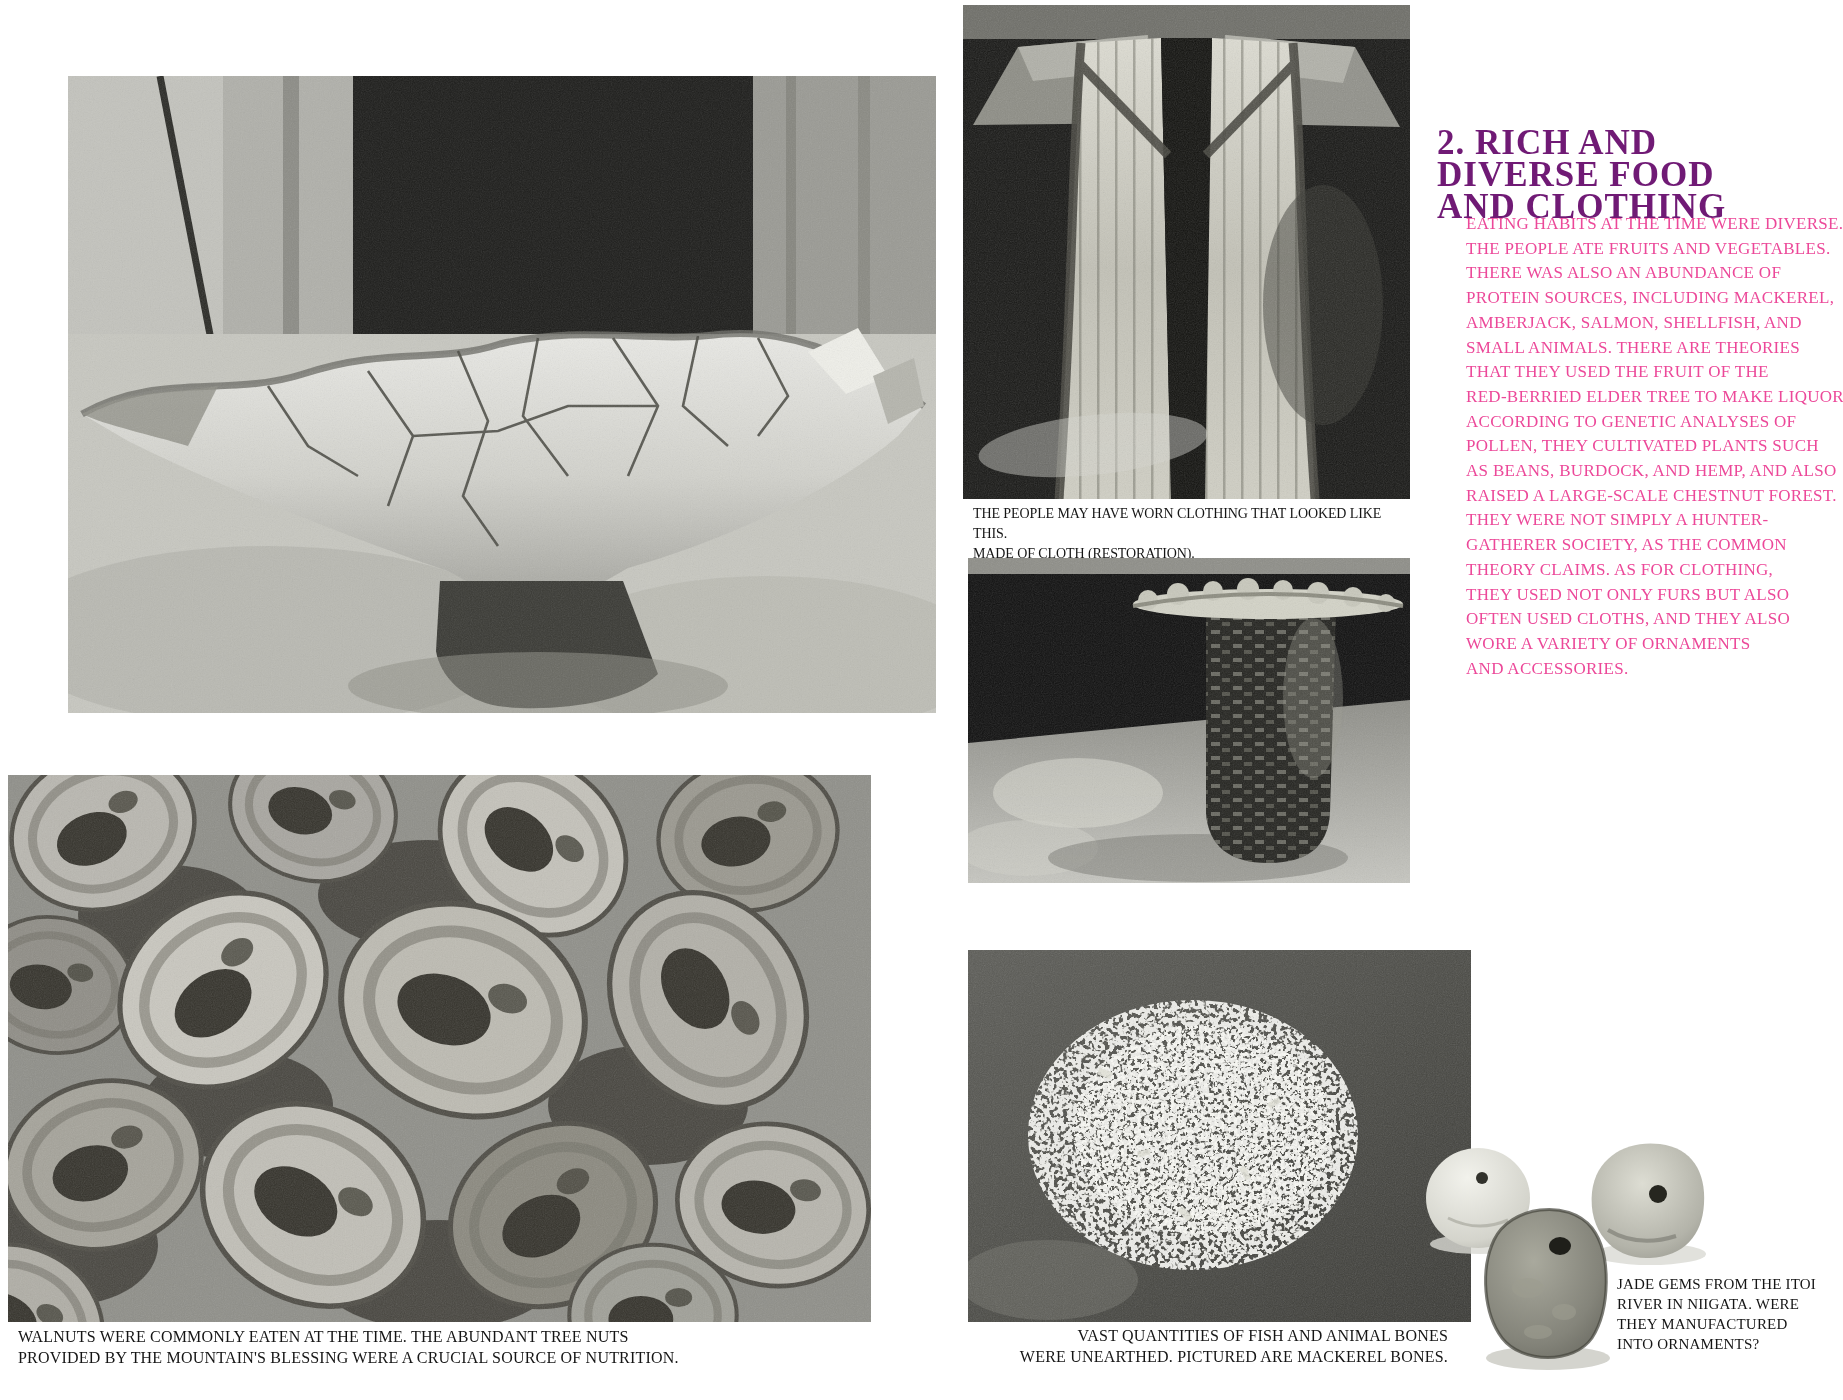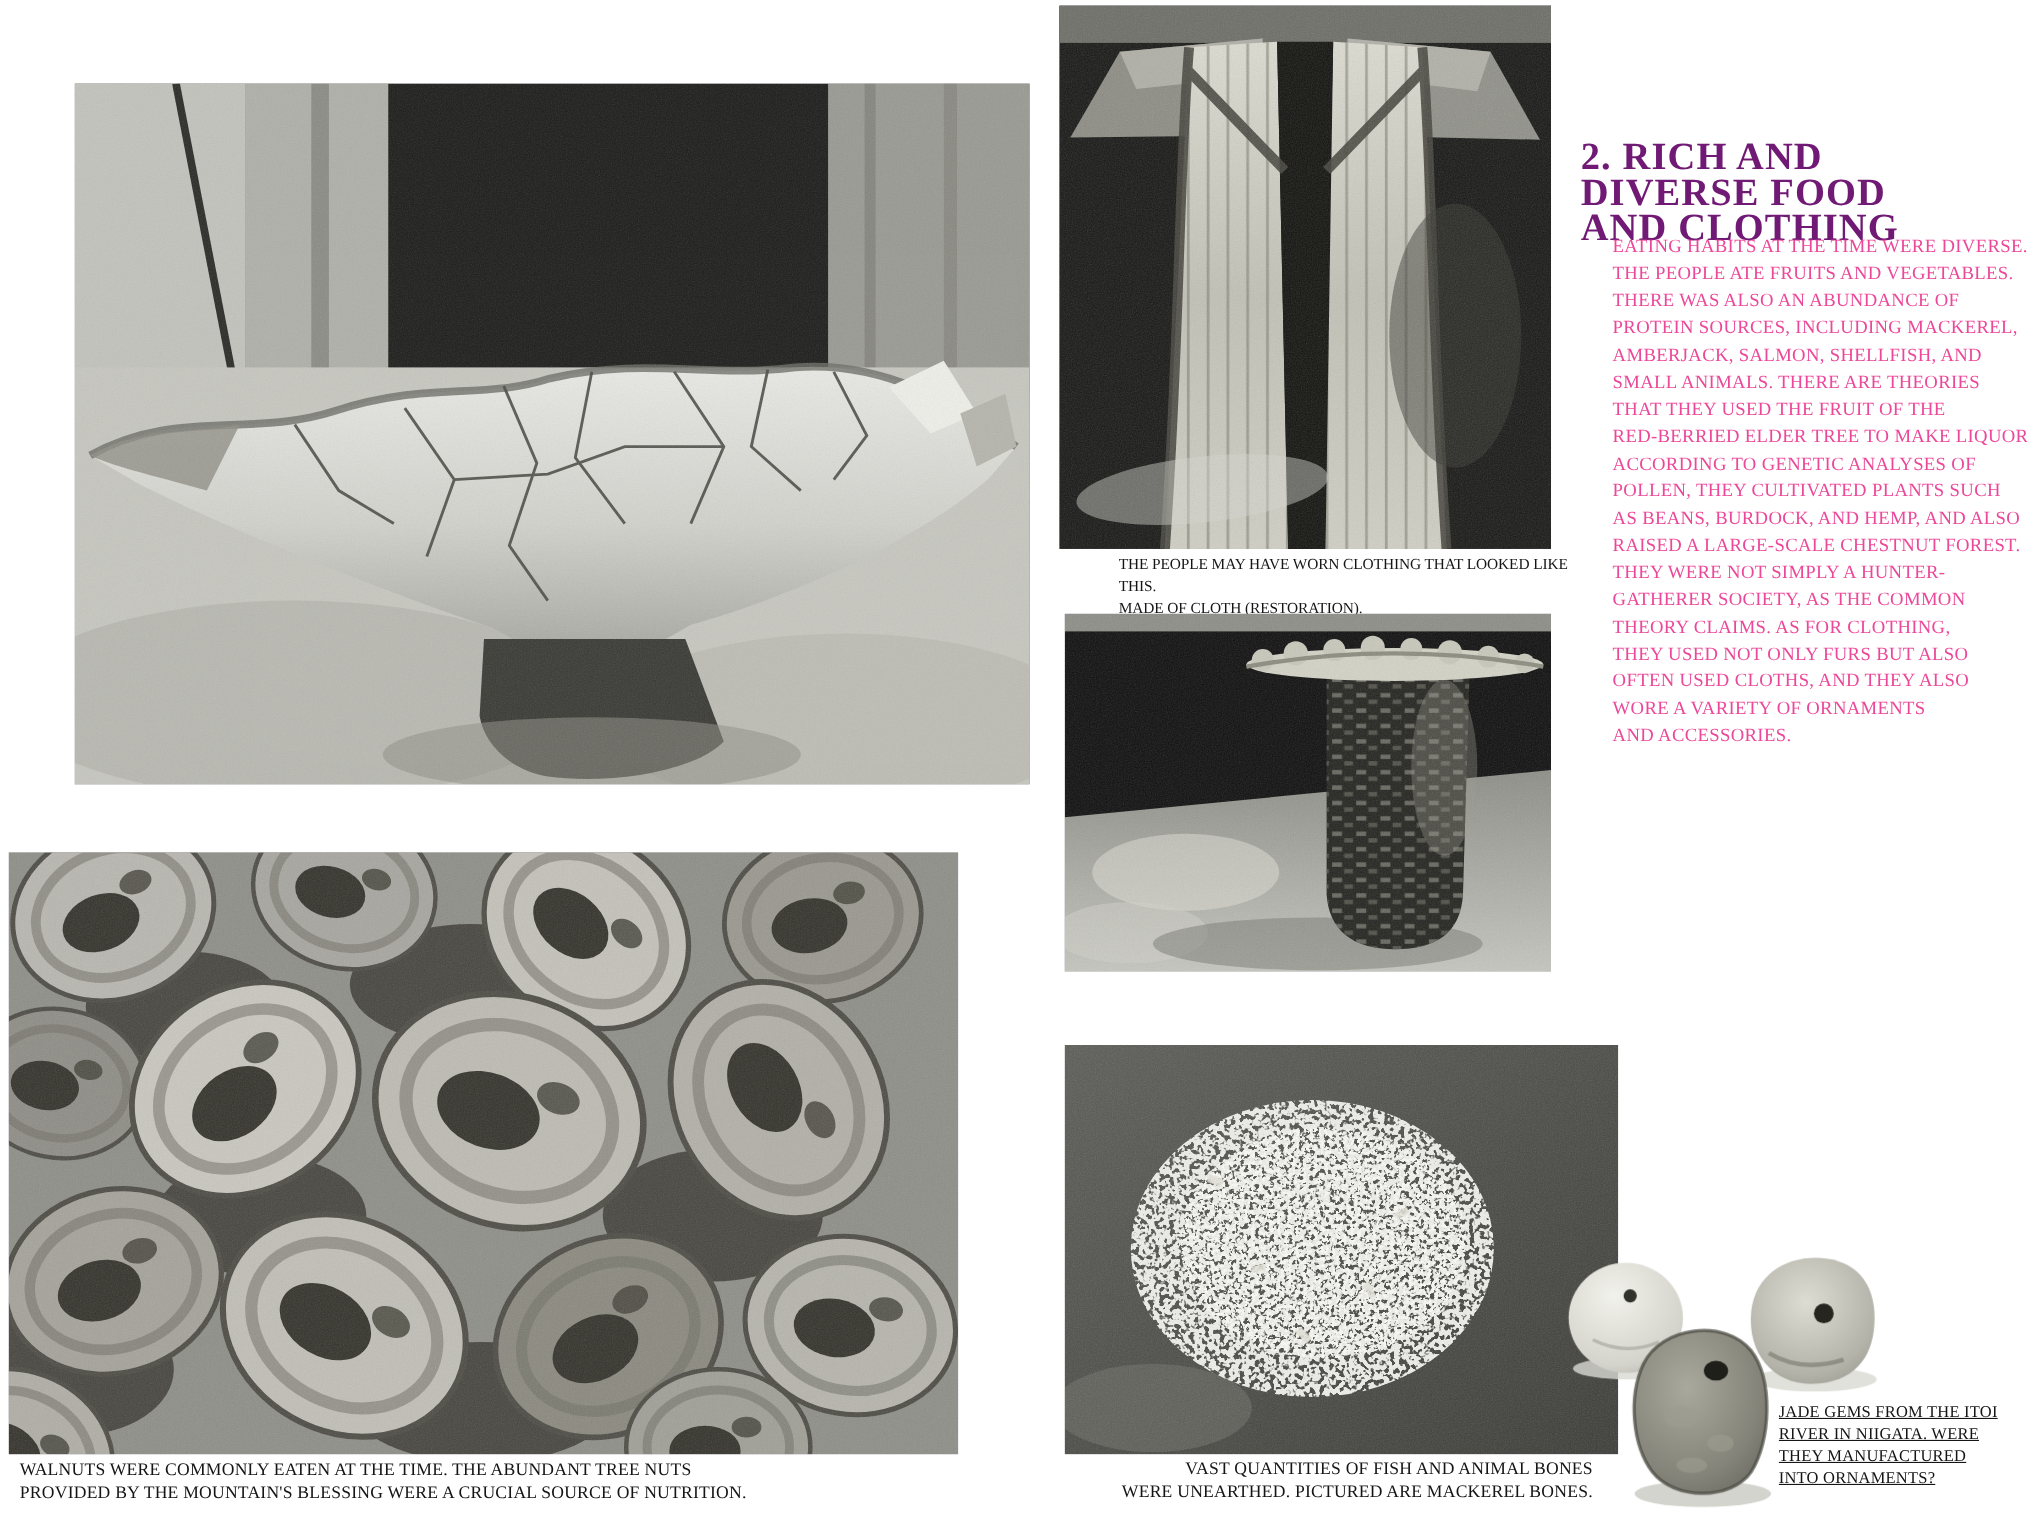--- a/index.html
+++ b/index.html
@@ -198,21 +198,21 @@
         <path d="M330,60 L243,150"></path>
         <path d="M96,494 C110,300 108,160 118,38"></path>
         <path d="M352,494 C338,300 340,160 330,38"></path>
       </g>
       <ellipse cx="130" cy="440" rx="115" ry="30" fill="#d8d8d0" opacity="0.45" transform="rotate(-6 130 440)"></ellipse>
       <ellipse cx="360" cy="300" rx="60" ry="120" fill="#3a3a34" opacity="0.5"></ellipse>
       <rect width="447" height="494" filter="url(#grainF)" opacity="0.2"></rect>
     </svg>
   </div>
 
-  <div class="caption condensed" style="left:973px;top:504px;width:437px;margin-left:44px;">THE PEOPLE MAY HAVE WORN CLOTHING THAT LOOKED LIKE THIS.
+  <div class="caption condensed" style="left:973px;top:504px;width:437px;">THE PEOPLE MAY HAVE WORN CLOTHING THAT LOOKED LIKE THIS.
 MADE OF CLOTH (RESTORATION).</div>
 
   <div class="photo" style="left:968px;top:558px;width:442px;height:325px;">
     <svg viewBox="0 0 442 325" preserveAspectRatio="none">
       <rect width="442" height="325" fill="#101010"></rect>
       <rect x="0" y="0" width="442" height="16" fill="#8e8e88"></rect>
 
       <path d="M0,185 L442,142 L442,325 L0,325 Z" fill="url(#floorGrad)"></path>
       <ellipse cx="110" cy="235" rx="85" ry="35" fill="#dddDD4" opacity="0.55"></ellipse>
       <ellipse cx="60" cy="290" rx="70" ry="28" fill="#d2d2c9" opacity="0.5"></ellipse>
@@ -316,18 +316,18 @@
         <g fill="#9d9d90" opacity="0.6">
           <ellipse cx="-18" cy="8" rx="16" ry="10"></ellipse>
           <ellipse cx="18" cy="32" rx="12" ry="8"></ellipse>
           <ellipse cx="-8" cy="52" rx="14" ry="7"></ellipse>
         </g>
         <path d="M-52,-40 C-36,-74 22,-82 46,-52 C66,-26 64,30 46,58 C28,84 -24,84 -44,58 C-62,34 -66,-10 -52,-40 Z" fill="none" stroke="#44443c" stroke-width="3" opacity="0.7"></path>
       </g>
     </svg>
   </div>
 
-  <div class="caption small" style="left:1617px;top:1274px;width:226px;text-decoration:underline;">JADE GEMS FROM THE ITOI
+  <div class="caption small" style="left:1617px;top:1274px;width:226px;">JADE GEMS FROM THE ITOI
 RIVER IN NIIGATA. WERE
 THEY MANUFACTURED
 INTO ORNAMENTS?</div>
 
 </div>
 
 </body></html>

